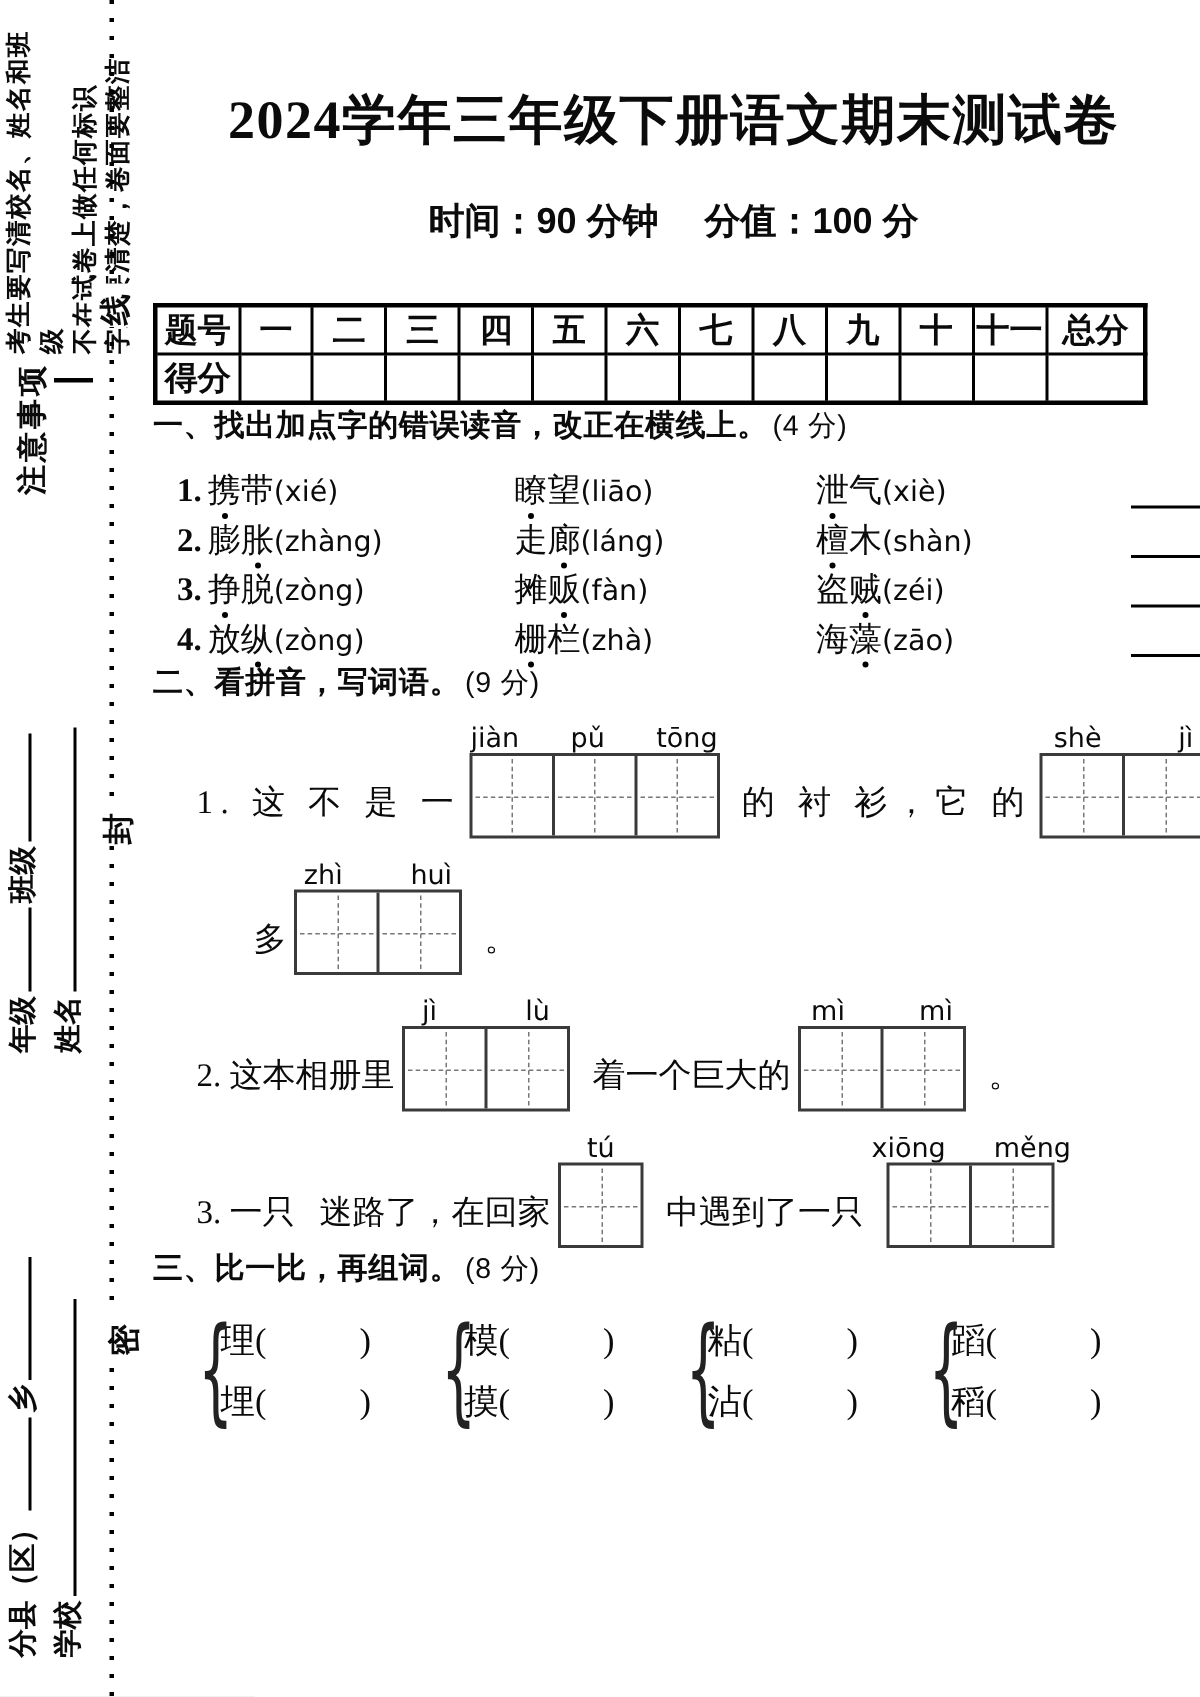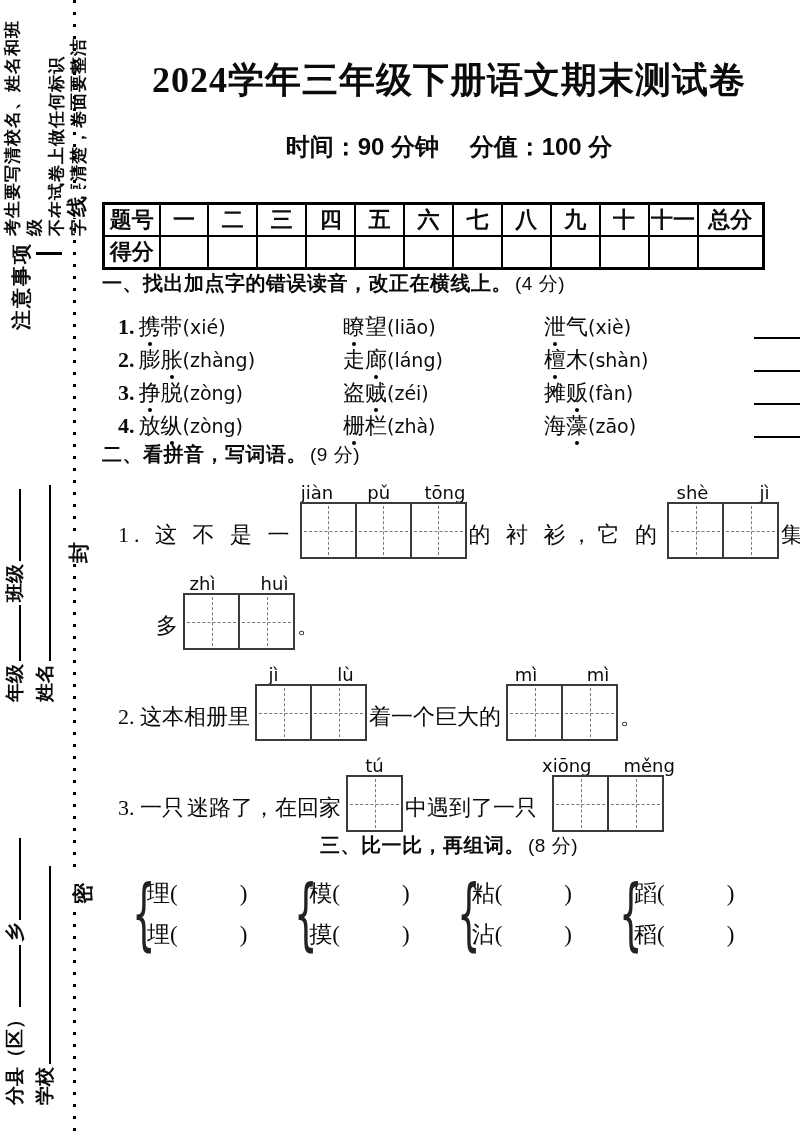--- a/index.html
+++ b/index.html
@@ -26,34 +26,34 @@
         font-weight:bold;font-size:24px;}
   table.score{border-collapse:collapse;margin-top:39px;width:663px;table-layout:fixed;
               border:3px solid #000;}
   table.score td{border:2px solid #000;height:30px;text-align:center;padding:0;
                  font-family:"Liberation Sans",sans-serif;font-weight:bold;font-size:22px;}
   h2.sec{margin:0;font-family:"Liberation Sans",sans-serif;font-weight:bold;font-size:20px;
          letter-spacing:0.5px;}
   h2.sec .pts{font-family:Liberation Sans, sans-serif;font-weight:normal;font-size:19px;margin-left:3px;}
   .sec1{margin-top:30px;}
   .sec2{margin-top:14px;}
-  .sec3{margin-top:10px;text-align:center;}
+  .sec3{margin-top:10px;}
   
   .s1row{display:grid;grid-template-columns:192px 168px 177px 1fr;align-items:end;
          height:33px;padding-left:16px;font-size:22px;gap:33px;}
   .s1row .num{font-weight:bold;margin-right:4px;}
   .s1row .py{font-family:"DejaVu Sans",sans-serif;font-size:19px;}
   .du{position:relative;}
   .du::after{content:"";position:absolute;left:50%;bottom:-7px;width:4px;height:4px;
              border-radius:50%;background:#000;transform:translateX(-50%);}
   .ansline{width:103px;height:0;border-bottom:2px solid #000;margin-bottom:3px;justify-self:end;margin-right:36px;}
   .s1wrap{margin-top:12px;}
   
   .s2line{display:flex;align-items:flex-start;padding-left:16px;margin-top:16px;}
-  .s2line .seg{font-size:22px;margin:36px 3px 0 0;white-space:nowrap;}
+  .s2line .seg{font-size:22px;margin:36px 3px 0 13px;white-space:nowrap;}
   .s2line .seg.sp{letter-spacing:5px;}
   .pbx{display:flex;flex-direction:column;align-items:center;margin:0 2px;}
   .pylab{height:18px;font-family:"DejaVu Sans",sans-serif;font-size:18px;line-height:18px;
          display:flex;justify-content:space-around;width:100%;gap:32px;}
   .cells{display:flex;border:2px solid #3a3a3a;}
   .cell{position:relative;width:53px;height:53px;border-left:2px solid #3a3a3a;}
   .cell:first-child{border-left:none;}
   .cell::before{content:"";position:absolute;left:50%;top:2px;bottom:2px;border-left:1px dashed #777;}
   .cell::after{content:"";position:absolute;top:50%;left:2px;right:2px;border-top:1px dashed #777;}
   
@@ -179,22 +179,22 @@
           <span class="ansline"></span>
         </div>
         <div class="s1row">
           <span><span class="num">2.</span><span>膨</span><span class="du">胀</span><span class="py">(zhàng)</span></span>
           <span><span>走</span><span class="du">廊</span><span class="py">(láng)</span></span>
           <span><span class="du">檀</span><span>木</span><span class="py">(shàn)</span></span>
           <span class="ansline"></span>
         </div>
         <div class="s1row">
           <span><span class="num">3.</span><span class="du">挣</span><span>脱</span><span class="py">(zòng)</span></span>
+          <span><span>摊</span><span class="du">贩</span><span class="py">(fàn)</span></span>
           <span><span>盗</span><span class="du">贼</span><span class="py">(zéi)</span></span>
-          <span><span>摊</span><span class="du">贩</span><span class="py">(fàn)</span></span>
           <span class="ansline"></span>
         </div>
         <div class="s1row">
           <span><span class="num">4.</span><span>放</span><span class="du">纵</span><span class="py">(zòng)</span></span>
           <span><span class="du">栅</span><span>栏</span><span class="py">(zhà)</span></span>
           <span><span>海</span><span class="du">藻</span><span class="py">(zāo)</span></span>
           <span class="ansline"></span>
         </div>
       </div>
 

